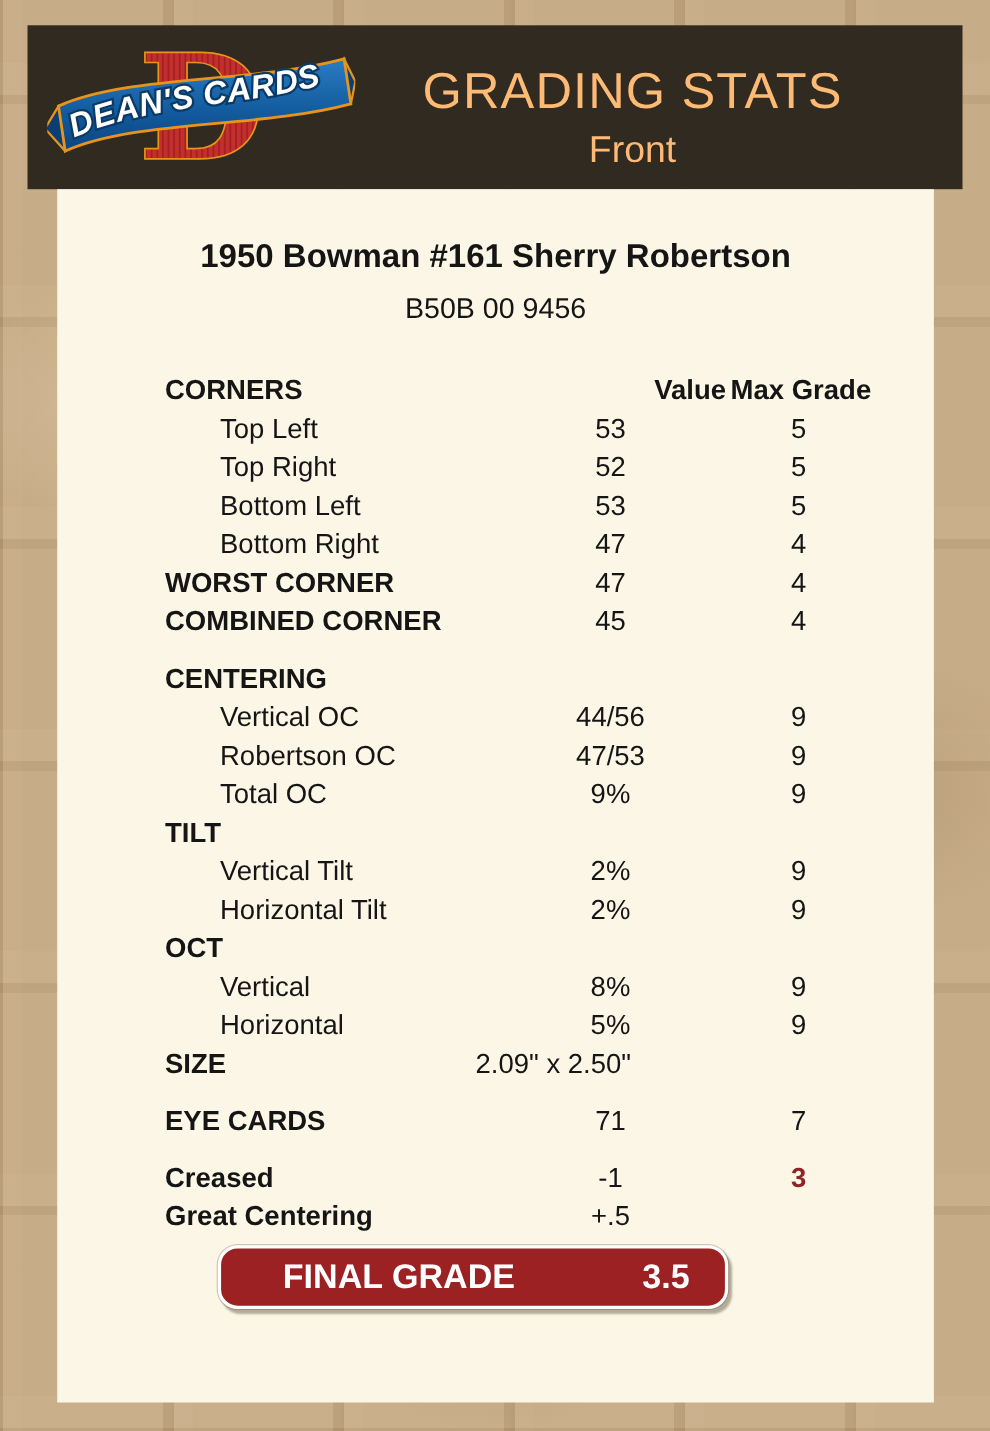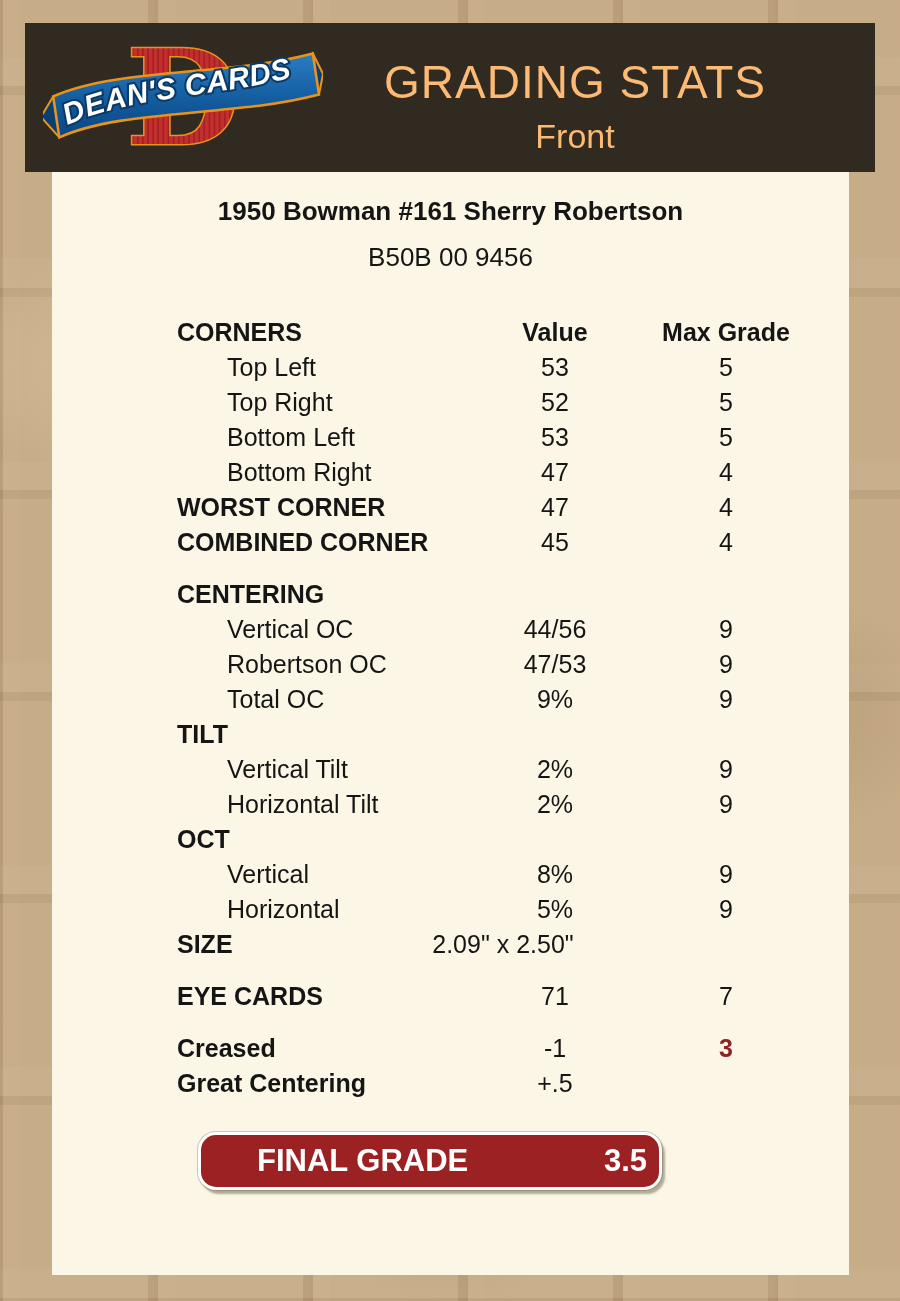--- a/index.html
+++ b/index.html
@@ -38,48 +38,48 @@
   }
   .main-title { margin-top: 32px; font-size: 46px; letter-spacing: 1px; }
   .sub-title  { margin-top: 8px;  font-size: 34px; }
 
   .card {
     position: absolute; left: 52px; top: 172px;
     width: 797px; height: 1103px;
     background: #fbf6e5;
     color: #151515;
   }
-  .card-title  { text-align: center; padding-top: 24px; font-size: 26px; font-weight: bold; line-height: 30px; }
+  .card-title  { text-align: center; padding-top: 47px; font-size: 30px; font-weight: bold; line-height: 30px; }
   .card-serial { text-align: center; margin-top: 16px; font-size: 26px; line-height: 30px; }
 
   .stats { margin-left: 98px; margin-top: 43px; }
   .row {
     display: grid;
     grid-template-columns: 300px 210px 132px;
     height: 35px; align-items: center;
     font-size: 25px;
   }
   .row.gap { margin-top: 17px; }
-  .row .label { text-align: left; white-space: nowrap; margin-left: 27px; }
+  .row .label { text-align: left; white-space: nowrap; }
   .row.indent .label { padding-left: 50px; }
   .row.bold .label { font-weight: bold; }
-  .row.head .value, .row.head .max { font-weight: bold; }
+  .row.head .value, .row.head .max { font-weight: bold; text-align: right; }
   .row .value, .row .max { text-align: center; white-space: nowrap; }
   .row.size .value { transform: translateX(-52px); }
   .row .max.red { color: #8f2426; font-weight: bold; }
 
   .final-grade {
     position: absolute; left: 146px; top: 960px;
     width: 464px; height: 58px;
     background: #9c2123;
     border: 3px solid #ffffff;
     border-radius: 18px;
     box-shadow: 3px 4px 2px rgba(92,80,58,0.45), 0 0 0 1px rgba(170,158,134,0.55);
     display: flex; align-items: center; justify-content: space-between;
-    padding: 0 12px 0 56px;
+    padding: 0 32px 0 56px;
     color: #ffffff; font-weight: bold; font-size: 31px;
   }
 </style>
 </head>
 <body>
 
 <div class="bg-texture"></div>
 
 <header class="header-bar">
   <div class="logo">

